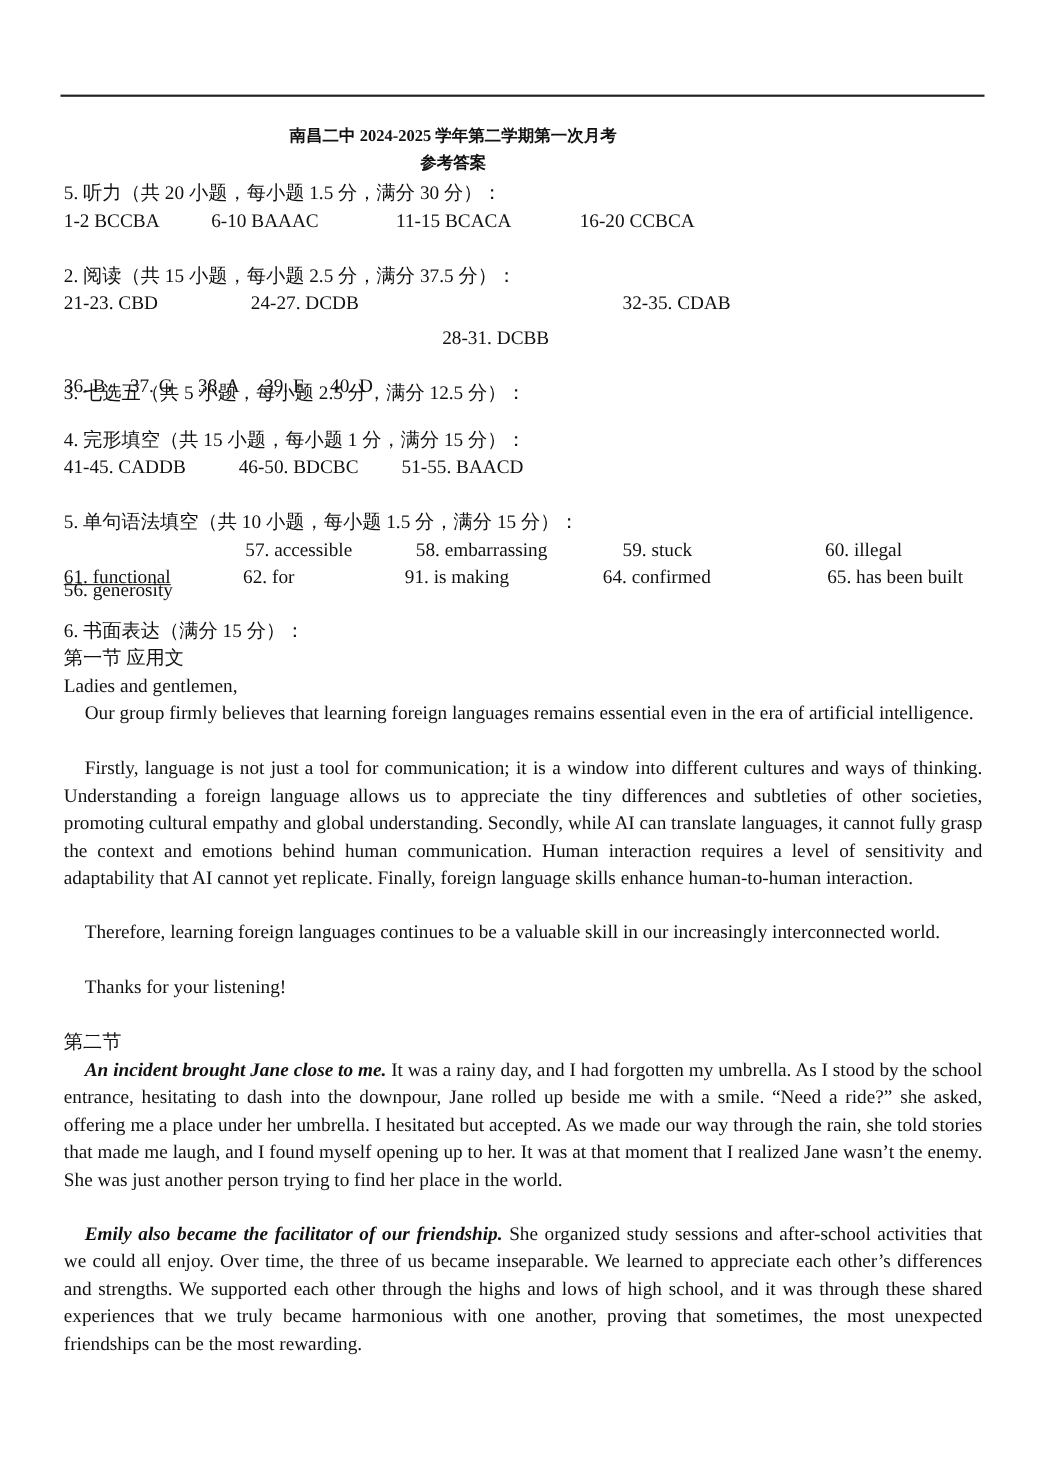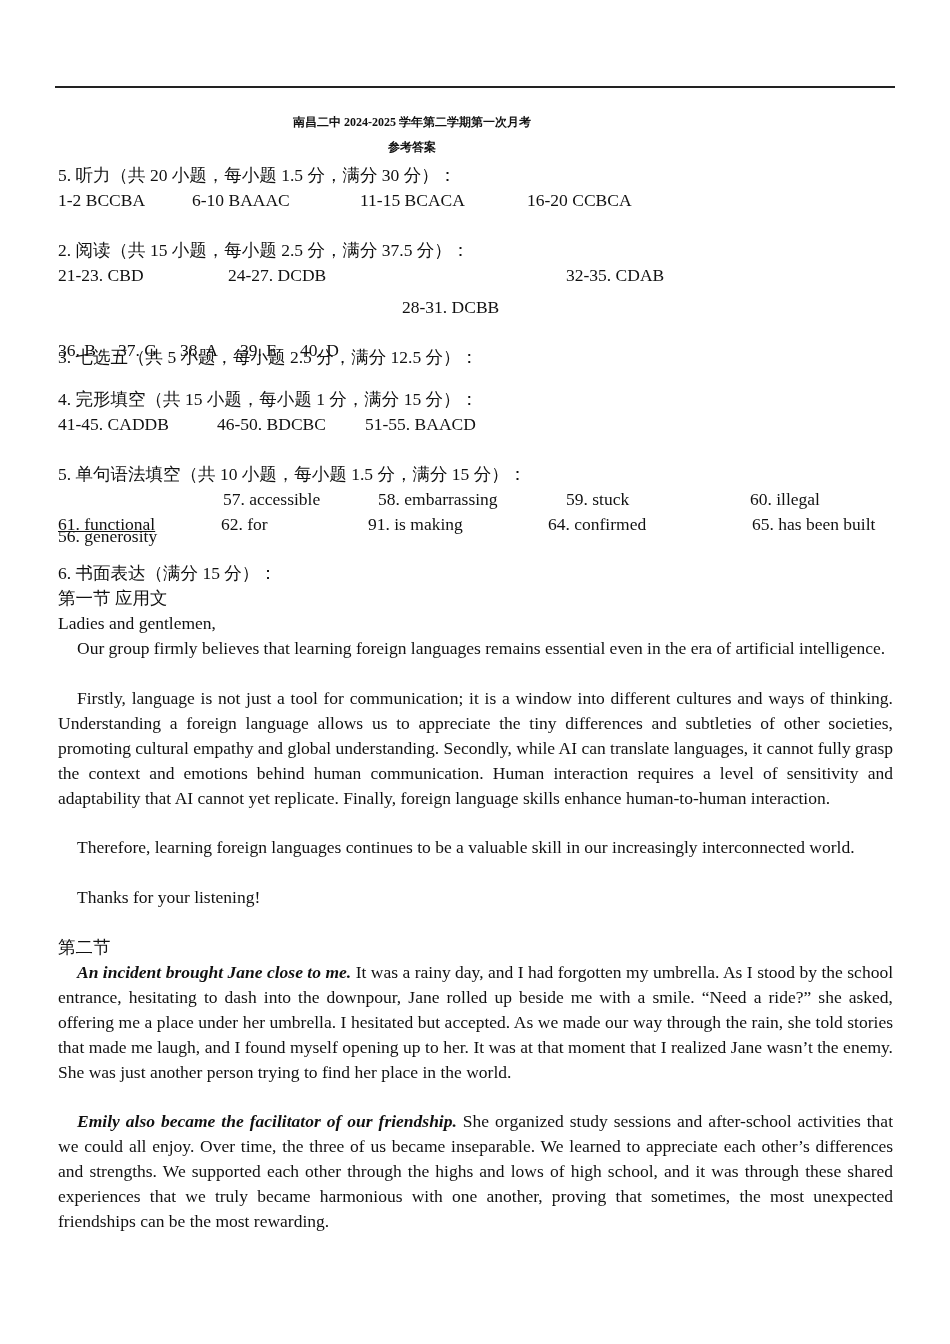--- a/index.html
+++ b/index.html
@@ -1,19 +1,19 @@
 <!DOCTYPE html>
 <html><head>
 <meta charset="utf-8">
 <style>
   html, body { margin:0; padding:0; background:#ffffff; }
   body { width:950px; height:1344px; position:relative; overflow:hidden;
          font-family:"Liberation Serif", "DejaVu Serif", serif; color:#111; font-size:17.5px; }
   .rule { position:absolute; left:55px; top:86px; width:840px; height:1.5px; background:#222; }
-  .title { position:absolute; left:0; width:824px; text-align:center; font-weight:bold; font-size:12px; }
+  .title { position:absolute; left:0; width:824px; text-align:center; font-weight:bold; font-size:15px; }
   .line { position:absolute; left:58px; white-space:nowrap; line-height:25px; }
   .abs { position:absolute; white-space:nowrap; line-height:25px; }
   .para { position:absolute; left:58px; width:835px; text-align:justify; line-height:25px; text-indent:19px; }
   .bi { font-weight:bold; font-style:italic; }
 </style>
 </head>
 <body>
 
 <div class="rule"></div>
 

